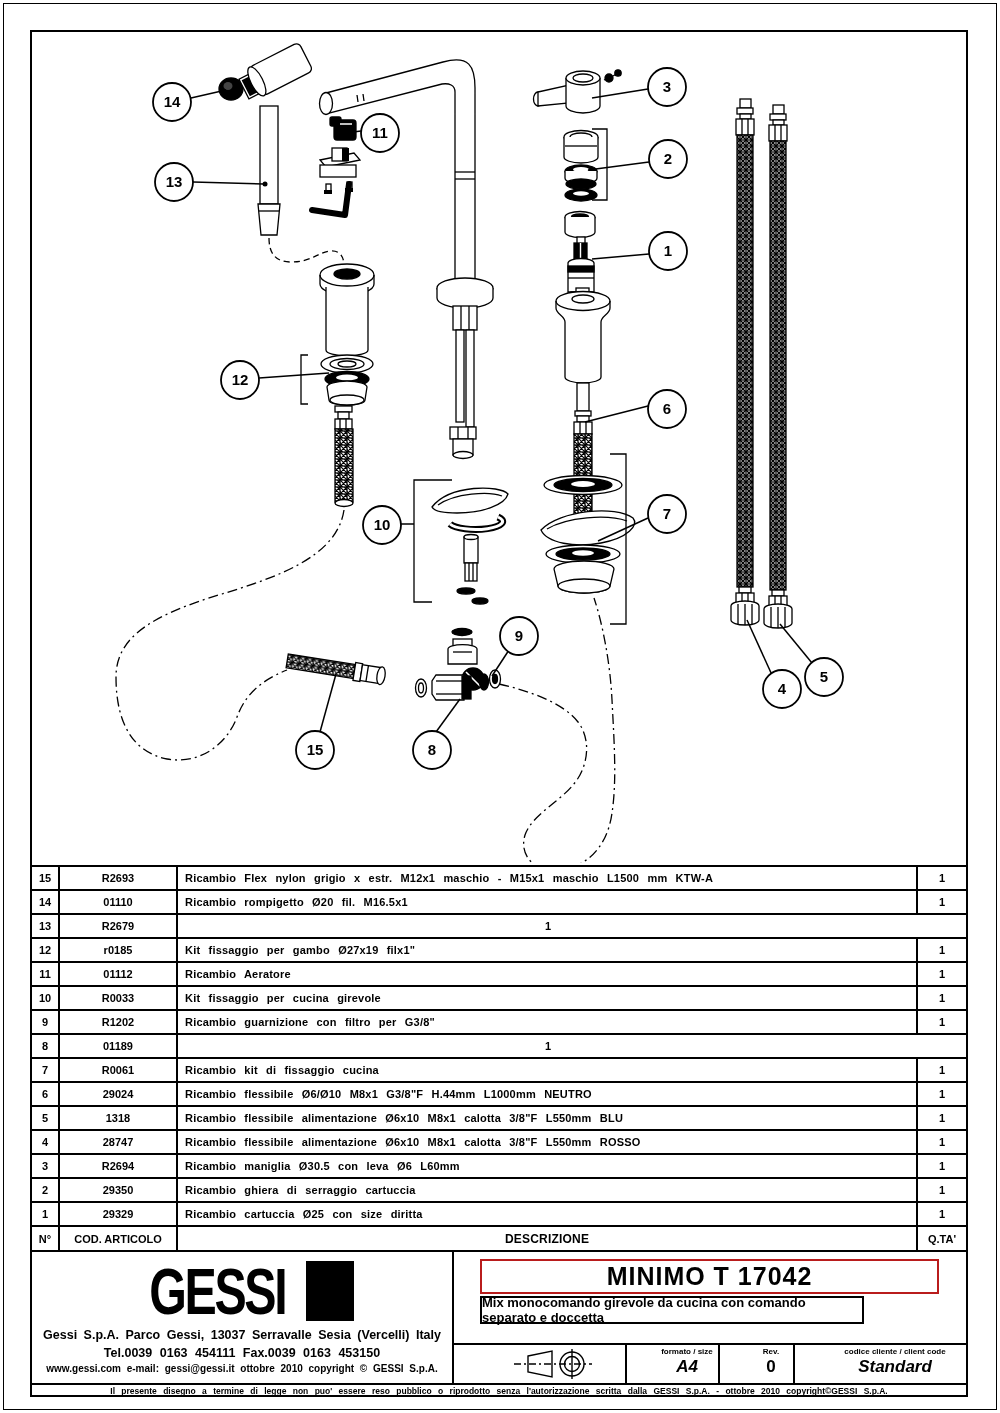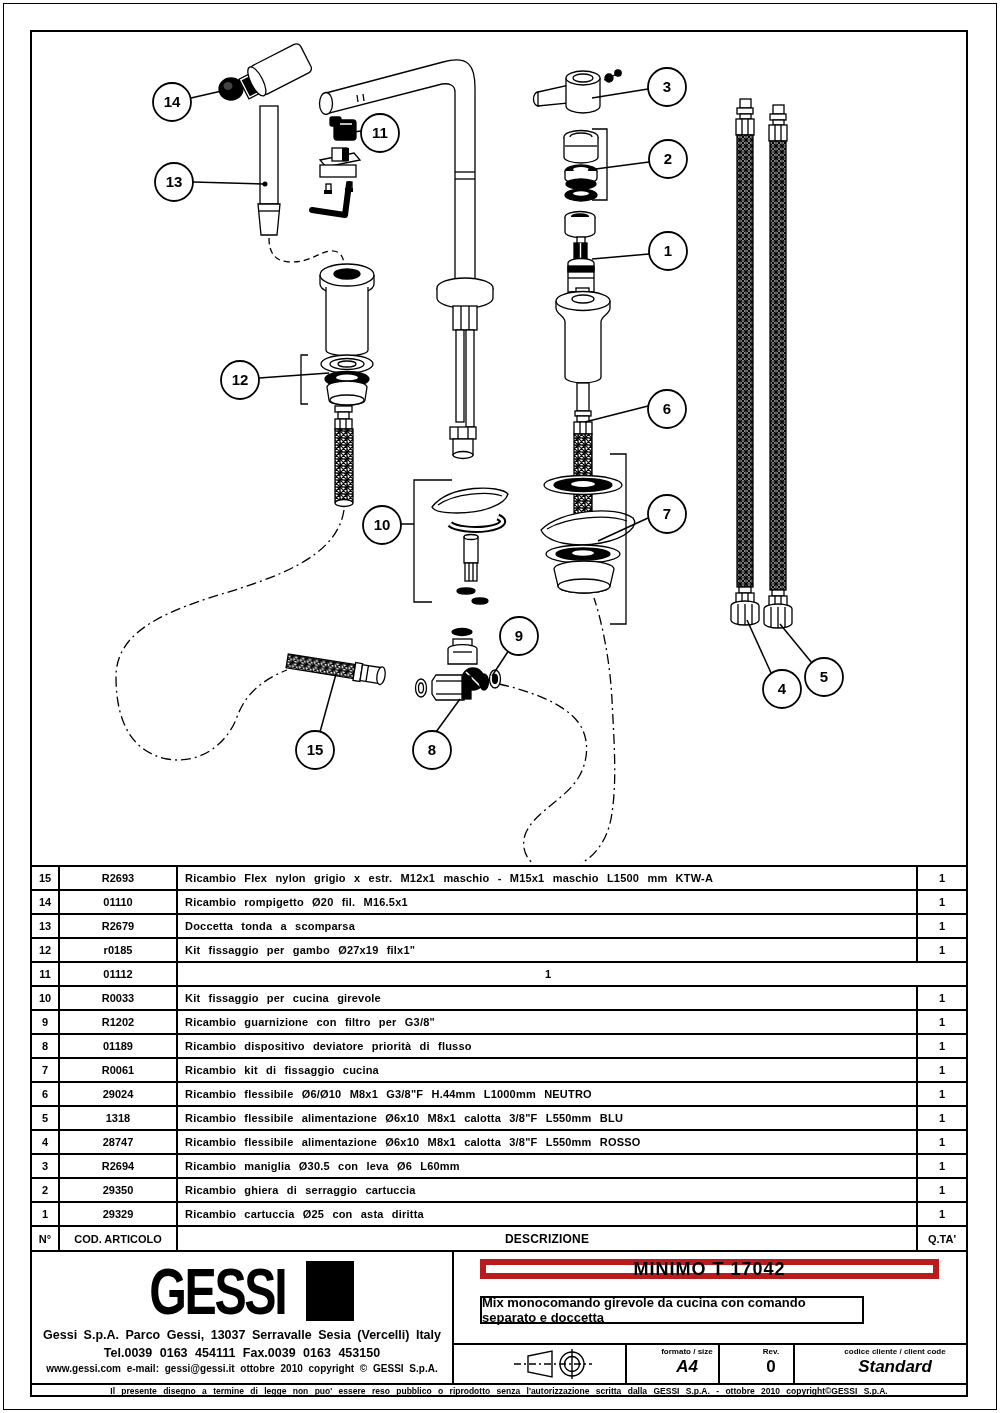--- a/index.html
+++ b/index.html
@@ -23,22 +23,22 @@
 
   
   .titleblock { position:absolute; left:32px; top:1250px; width:934px; height:133px; display:flex; }
   .tb-left { width:420px; height:100%; position:relative; }
   .logo-row { position:absolute; left:0; top:6px; width:100%; height:70px; display:flex; align-items:center; justify-content:center; }
   .addr { position:absolute; width:100%; text-align:center; font-weight:bold; }
   .addr.l1 { top:78px; font-size:12.5px; word-spacing:3px; }
   .addr.l2 { top:96px; font-size:12.5px; word-spacing:4px; }
   .addr.l3 { top:113px; font-size:10px; word-spacing:3px;text-align:center; }
   .tb-right { width:514px; height:100%; border-left:2px solid #000; position:relative; }
-  .model-box { position:absolute; left:26px; top:9px; width:459px; height:20px; border:6px solid #b91c1c;
-               display:flex; align-items:center; justify-content:center; font-size:18px; font-weight:bold; letter-spacing:1px; }
+  .model-box { position:absolute; left:26px; top:9px; width:459px; height:35px; border:2px solid #b91c1c;
+               display:flex; align-items:center; justify-content:center; font-size:25px; font-weight:bold; letter-spacing:1px; }
   .desc-box { position:absolute; left:26px; top:46px; width:384px; height:28px; border:2px solid #000;
               display:flex; align-items:center; justify-content:center; font-size:13px; font-weight:bold; }
   .mini-row { position:absolute; left:0; top:93px; width:100%; height:40px; border-top:2px solid #000; display:flex; }
   .mini-cell { border-right:2px solid #000; display:flex; flex-direction:column; align-items:center; justify-content:flex-start;padding-left:29px; }
   .mini-cell:last-child { border-right:none; }
   .mc-proj { width:173px; align-items:center; justify-content:center; }
   .mc-formato { width:93px; } .mc-rev { width:75px; } .mc-client { flex:1; }
   .mini-label { font-size:8px; font-weight:bold; margin-top:2px; }
   .mini-value { font-size:17px; font-weight:bold; margin-top:1px; }
   .italic { font-style:italic; }
@@ -389,50 +389,49 @@
         </div>
         <div class="prow">
           <div class="pcell">14</div>
           <div class="pcell">01110</div>
           <div class="pcell desc">Ricambio rompigetto Ø20 fil. M16.5x1</div>
           <div class="pcell">1</div>
         </div>
         <div class="prow">
           <div class="pcell">13</div>
           <div class="pcell">R2679</div>
-          <div class="pcell desc">Doccetta tonda a scomparsa</div>
           <div class="pcell">1</div>
         </div>
         <div class="prow">
           <div class="pcell">12</div>
           <div class="pcell">r0185</div>
           <div class="pcell desc">Kit fissaggio per gambo Ø27x19 filx1"</div>
           <div class="pcell">1</div>
         </div>
         <div class="prow">
           <div class="pcell">11</div>
           <div class="pcell">01112</div>
+          <div class="pcell desc">Ricambio Aeratore</div>
           <div class="pcell">1</div>
         </div>
         <div class="prow">
           <div class="pcell">10</div>
           <div class="pcell">R0033</div>
           <div class="pcell desc">Kit fissaggio per cucina girevole</div>
           <div class="pcell">1</div>
         </div>
         <div class="prow">
           <div class="pcell">9</div>
           <div class="pcell">R1202</div>
           <div class="pcell desc">Ricambio guarnizione con filtro per G3/8"</div>
           <div class="pcell">1</div>
         </div>
         <div class="prow">
           <div class="pcell">8</div>
           <div class="pcell">01189</div>
-          <div class="pcell desc">Ricambio dispositivo deviatore priorità di flusso</div>
           <div class="pcell">1</div>
         </div>
         <div class="prow">
           <div class="pcell">7</div>
           <div class="pcell">R0061</div>
           <div class="pcell desc">Ricambio kit di fissaggio cucina</div>
           <div class="pcell">1</div>
         </div>
         <div class="prow">
           <div class="pcell">6</div>
@@ -460,21 +459,21 @@
         </div>
         <div class="prow">
           <div class="pcell">2</div>
           <div class="pcell">29350</div>
           <div class="pcell desc">Ricambio ghiera di serraggio cartuccia</div>
           <div class="pcell">1</div>
         </div>
         <div class="prow">
           <div class="pcell">1</div>
           <div class="pcell">29329</div>
-          <div class="pcell desc">Ricambio cartuccia Ø25 con asta diritta</div>
+          <div class="pcell desc">Ricambio cartuccia Ø25 con size diritta</div>
           <div class="pcell">1</div>
         </div>
       </div>
     <div class="prow header">
       <div class="pcell">N°</div>
       <div class="pcell">COD. ARTICOLO</div>
       <div class="pcell desc">DESCRIZIONE</div>
       <div class="pcell">Q.TA'</div>
     </div>
   </div>

